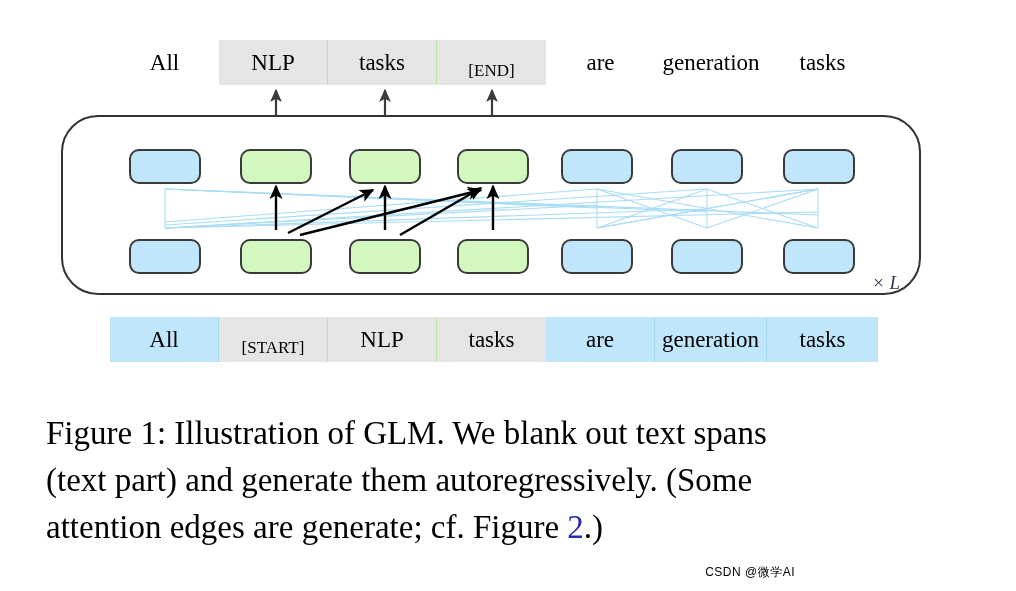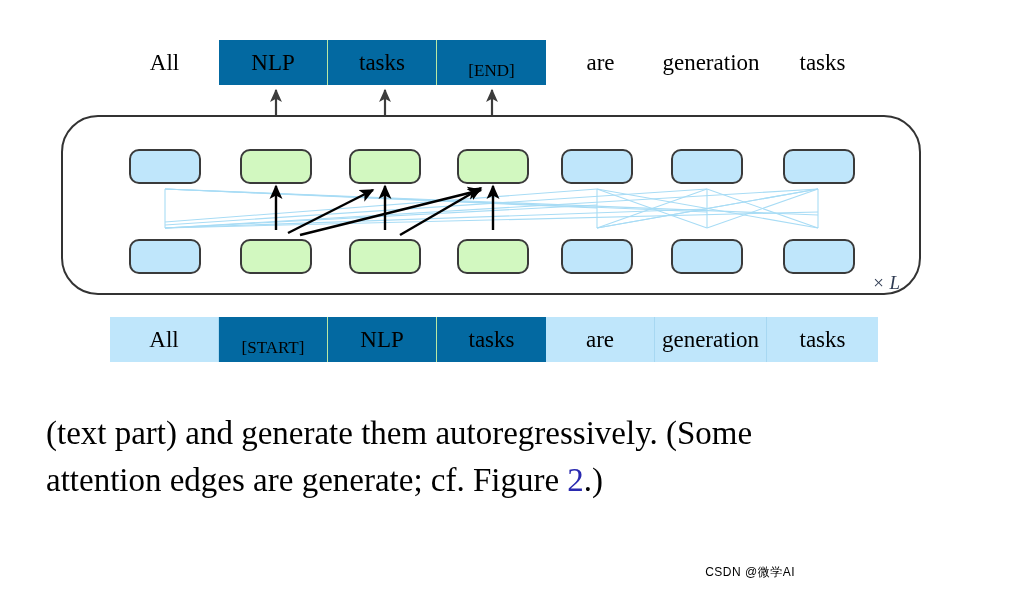--- a/index.html
+++ b/index.html
@@ -56,21 +56,21 @@
     height: 45px;
   }
   
   #input-row {
     left: 110px;
     top: 317px;
     width: 768px;
     height: 45px;
   }
 
-  .bg-green { background: #0369a1; }
+  .bg-green { background: #e5e5e5; }
   .bg-blue  { background: #bfe6fb; }
   .bg-none  { background: transparent; }
 
   .cell-sep-green { border-right: 1px solid #b9e8a3; }
   .cell-sep-blue  { border-right: 1px solid #a7d8f2; }
 
   
   #block-svg {
     position: absolute;
     left: 0;
@@ -225,19 +225,20 @@
       <rect x="458" y="240" width="70" height="33" rx="9" ry="9" fill="#d2f8c0" stroke="#3a3a3a" stroke-width="2"></rect>
       <rect x="562" y="240" width="70" height="33" rx="9" ry="9" fill="#bfe6fb" stroke="#3a3a3a" stroke-width="2"></rect>
       <rect x="672" y="240" width="70" height="33" rx="9" ry="9" fill="#bfe6fb" stroke="#3a3a3a" stroke-width="2"></rect>
       <rect x="784" y="240" width="70" height="33" rx="9" ry="9" fill="#bfe6fb" stroke="#3a3a3a" stroke-width="2"></rect>
     </g>
 
     <text x="872" y="289" font-family="Liberation Serif, DejaVu Serif, serif" font-size="19" font-style="italic" fill="#2f3b52">× L</text>
   </svg>
 
   <div id="caption">
+    <div>Figure 1: Illustration of GLM. We blank out text spans</div>
     <div>(text part) and generate them autoregressively. (Some</div>
     <div><span>attention edges are generate; cf. Figure </span><span class="ref-link">2</span><span>.)</span></div>
   </div>
 
   <div id="watermark">CSDN @微学AI</div>
 
 </div>
 
 </body></html>

